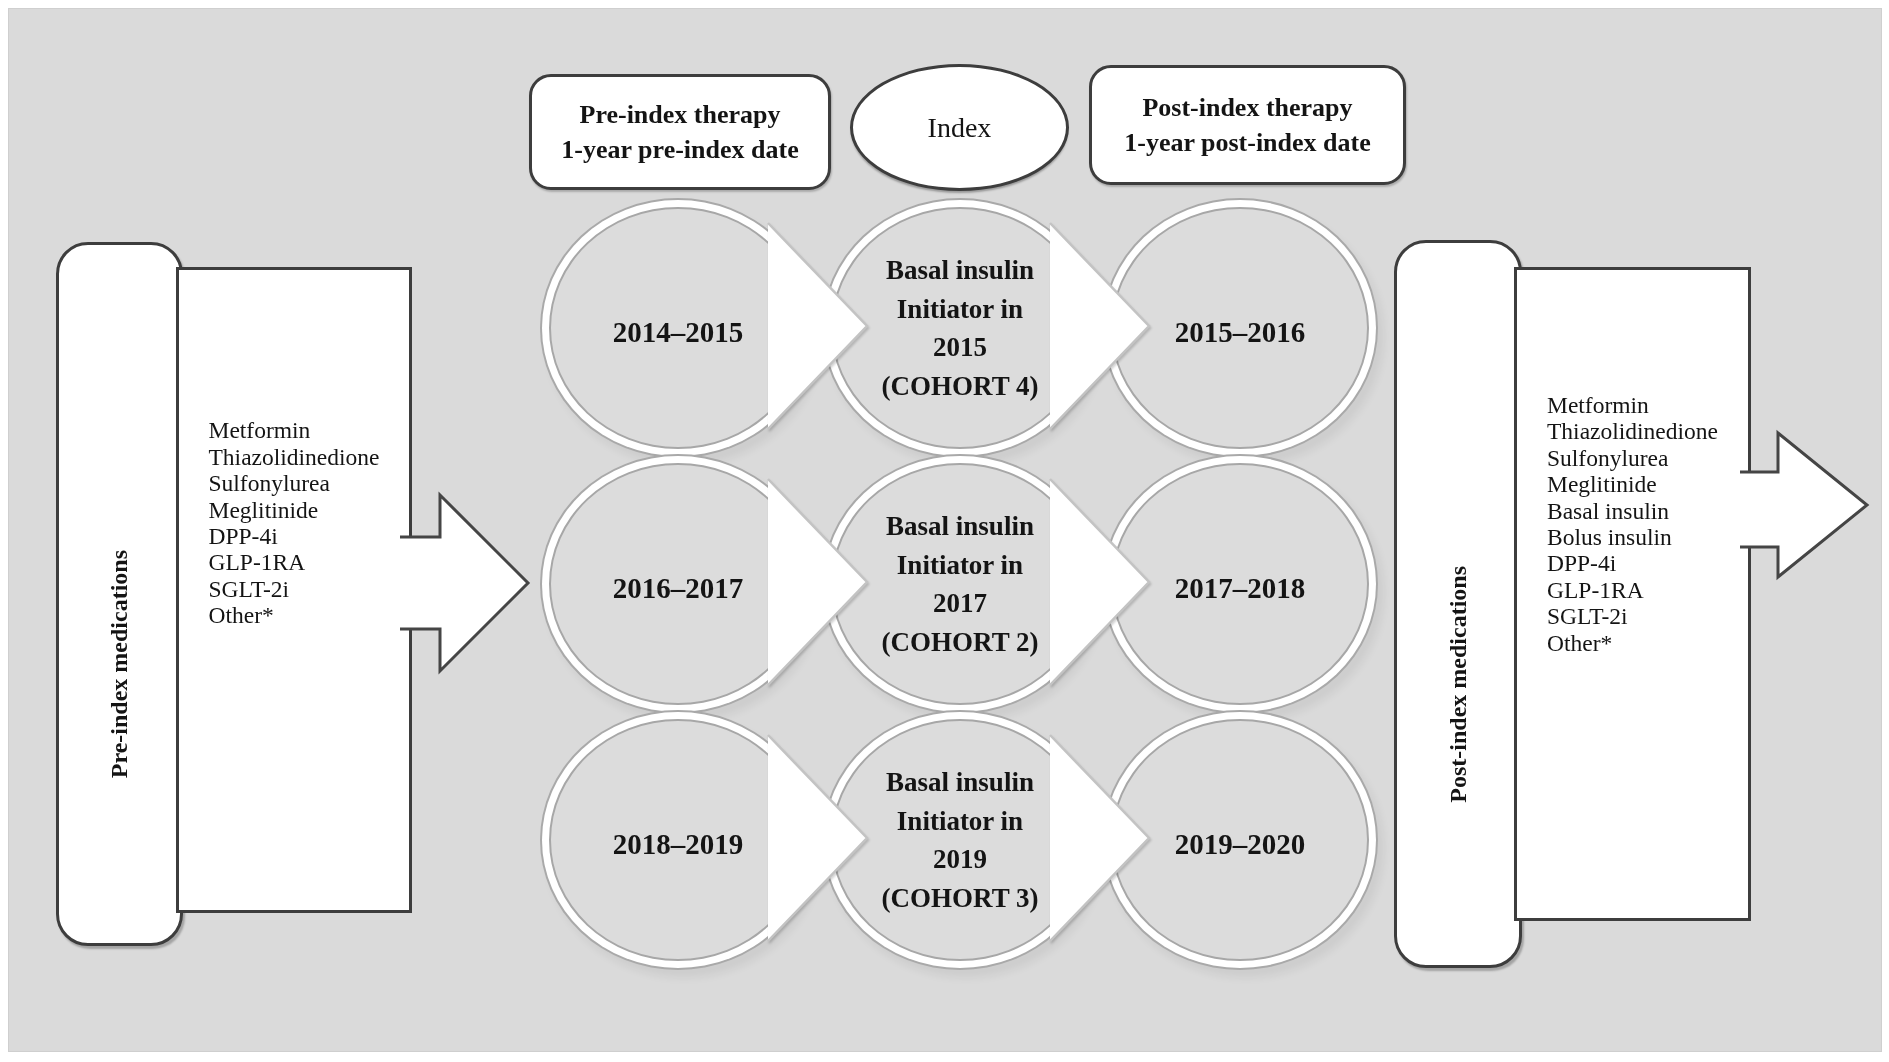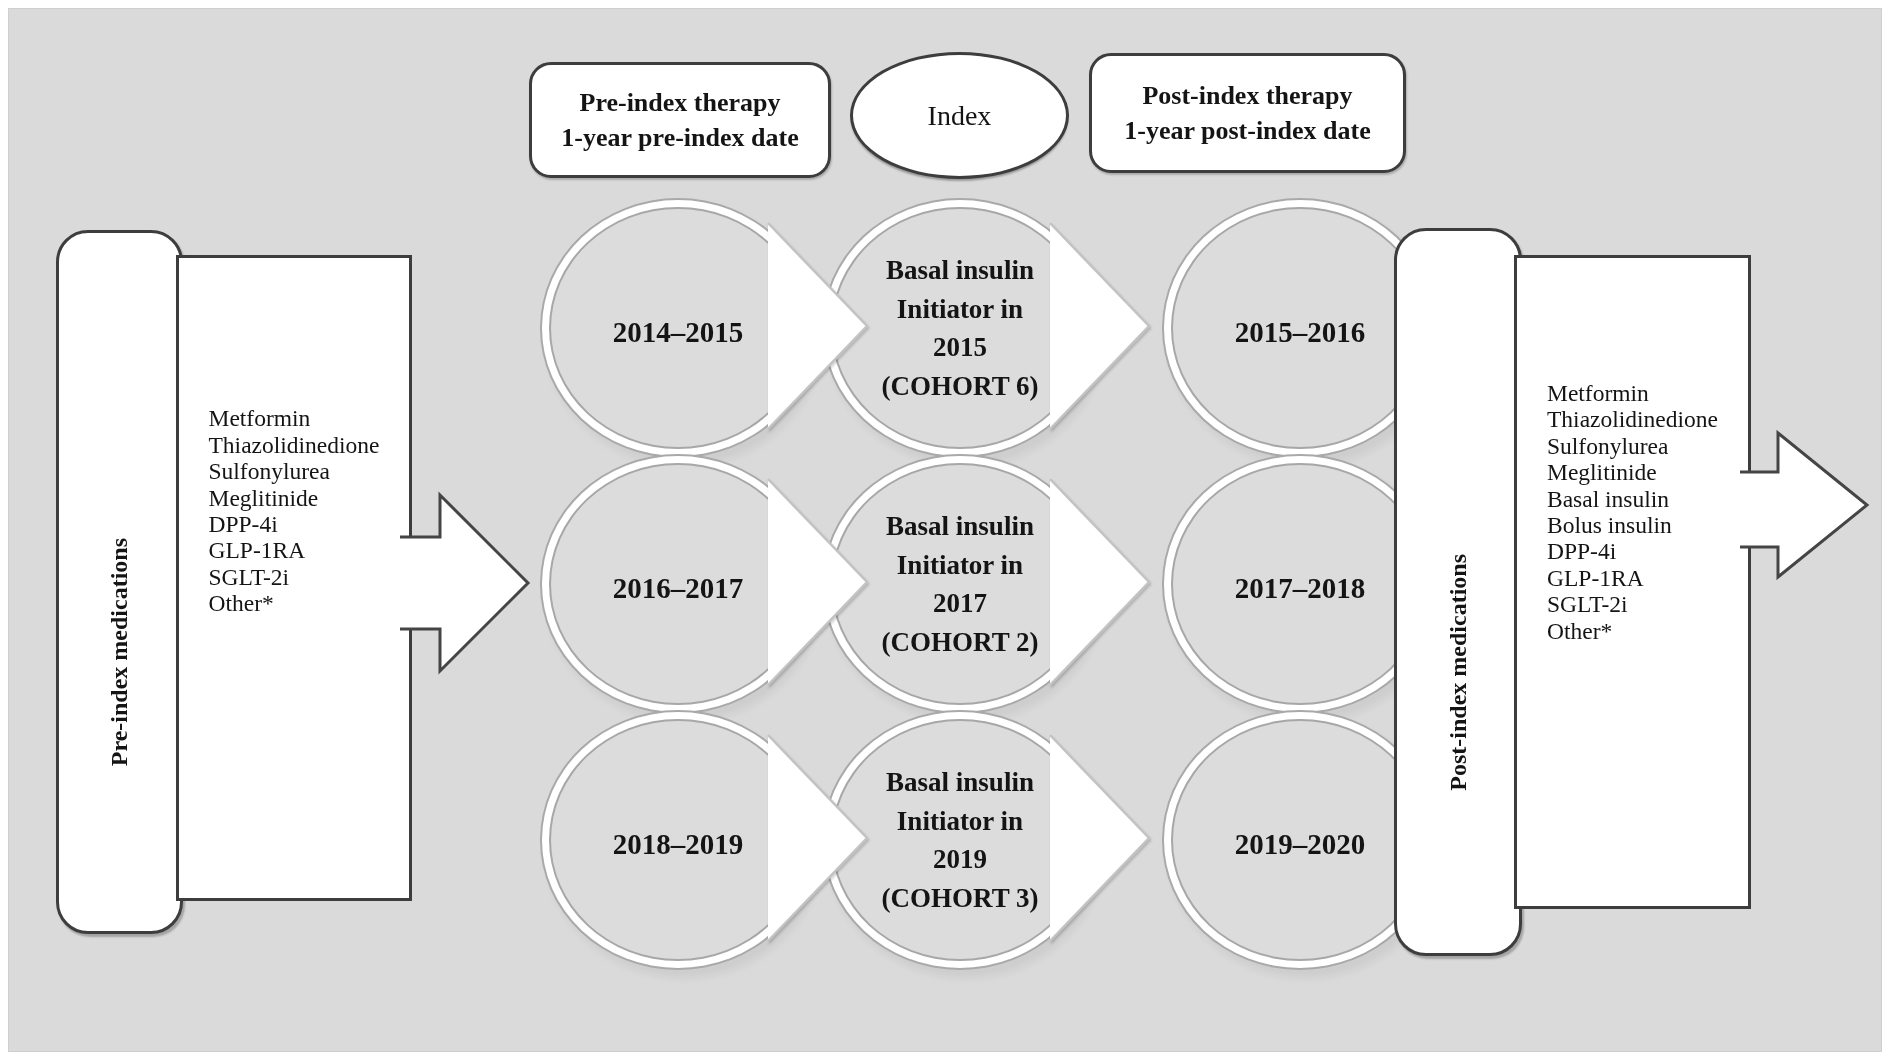--- a/index.html
+++ b/index.html
@@ -58,49 +58,49 @@
   .circle{
     position:absolute;width:254px;height:238px;border-radius:50%;
     background:#dcdcdc;border:2px solid #a7a7a7;
     box-shadow:0 0 0 7px #ffffff,0 0 0 9px #a9a9a9,6px 8px 8px 9px rgba(0,0,0,0.06);
     display:flex;flex-direction:column;align-items:center;justify-content:center;
     text-align:center;
   }
   .year{font-weight:bold;font-size:29px;margin-top:8px;}
   .cohort-line{font-weight:bold;font-size:27px;line-height:38.5px;white-space:nowrap;}
   .r1{top:207px;} .r2{top:463px;} .r3{top:719px;}
-  .c1{left:549px;} .c2{left:831px;} .c3{left:1171px;}
+  .c1{left:549px;} .c2{left:831px;} .c3{left:1111px;}
 
   
   .wedge{position:absolute;width:104px;height:210px;z-index:6;
     filter:drop-shadow(1px 2px 1px rgba(0,0,0,0.18));}
   .w1{top:221px;} .w2{top:477px;} .w3{top:733px;}
   .wa{left:766px;} .wb{left:1048px;}
 
   
   .bigarrow{position:absolute;z-index:7;}
   #bigarrow-left{left:396px;top:490px;width:140px;height:186px;}
   #bigarrow-right{left:1736px;top:428px;width:140px;height:154px;}
 
-  .z-shapes{z-index:5;}
+  .z-shapes{z-index:5;margin-top:12px;}
 </style>
 </head>
 <body>
 
 <div id="stage">
   <div id="panel"></div>
 
   <div class="circle r1 c1">
     <div class="year">2014–2015</div>
   </div>
   <div class="circle r1 c2">
     <div class="cohort-line">Basal insulin</div>
     <div class="cohort-line">Initiator in</div>
     <div class="cohort-line">2015</div>
-    <div class="cohort-line">(COHORT 6)</div>
+    <div class="cohort-line">(COHORT 4)</div>
   </div>
   <div class="circle r1 c3">
     <div class="year">2015–2016</div>
   </div>
 
   <div class="circle r2 c1">
     <div class="year">2016–2017</div>
   </div>
   <div class="circle r2 c2">
     <div class="cohort-line">Basal insulin</div>

